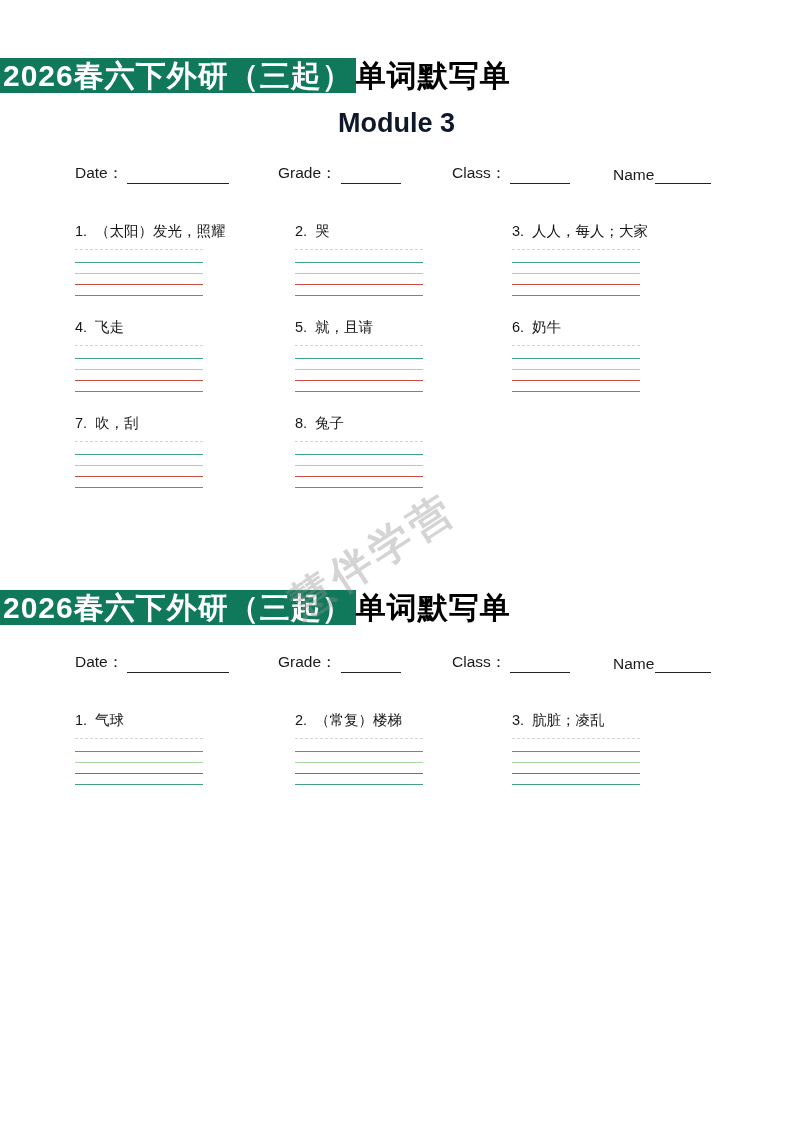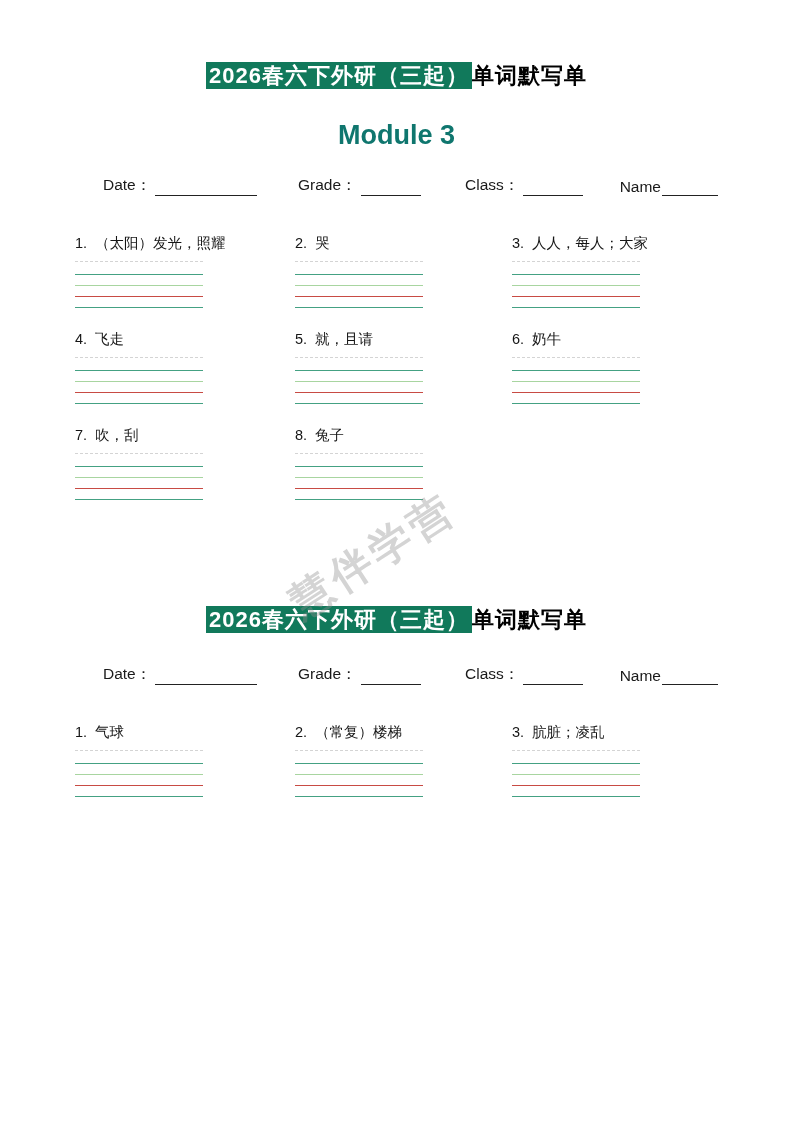--- a/index.html
+++ b/index.html
@@ -4,29 +4,29 @@
 <style>
   html,body{margin:0;padding:0;}
   body{
     width:793px;height:1122px;background:#ffffff;position:relative;overflow:hidden;
     font-family:"Liberation Sans","DejaVu Sans",sans-serif;color:#111;
   }
   .section{position:relative;}
   .sec1{padding-top:56px;}
   .sec2{margin-top:100px;}
 
-  .banner-wrap{text-align:center;font-size:22px;font-weight:bold;line-height:40px;letter-spacing:1px;}
+  .banner-wrap{text-align:left;font-size:30px;font-weight:bold;line-height:40px;letter-spacing:1px;}
   .banner-hl{background:var(--banner-bg,#11795b);color:#ffffff;padding:1px 3px;}
   .banner-rest{color:#000;}
 
-  .module-title{text-align:center;font-size:27px;font-weight:bold;margin-top:24px;color:#0f766e;}
+  .module-title{text-align:center;font-size:27px;font-weight:bold;margin-top:12px;color:#0f172a;}
 
   .meta-row{display:flex;margin:24px 75px 0;font-size:15.5px;color:#1a1a1a;}
   .meta-field{display:flex;align-items:flex-end;}
-  .mf-date{width:203px;margin-left:28px;}
+  .mf-date{width:203px;}
   .mf-grade{width:174px;text-align:right;}
   .mf-class{width:161px;}
   .mf-name{flex:1;text-align:center;}
   .meta-label{white-space:nowrap;}
   .meta-line{display:inline-block;border-bottom:1.8px solid #222;height:15px;margin-left:4px;}
   .u-date{width:102px;}
   .u-grade{width:60px;}
   .u-class{width:60px;}
   .u-name{width:56px;margin-left:1px;}
 

